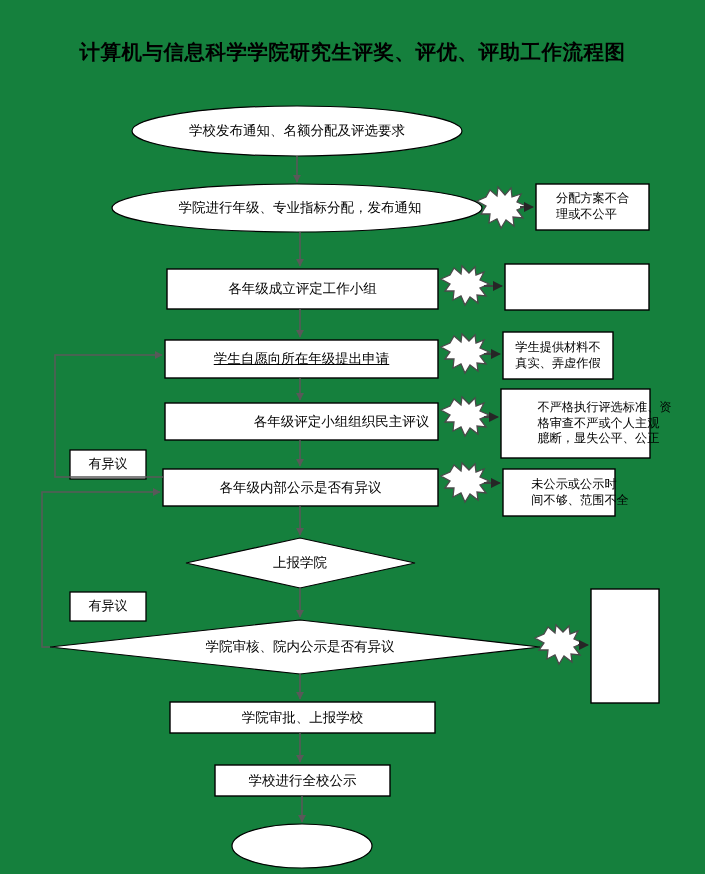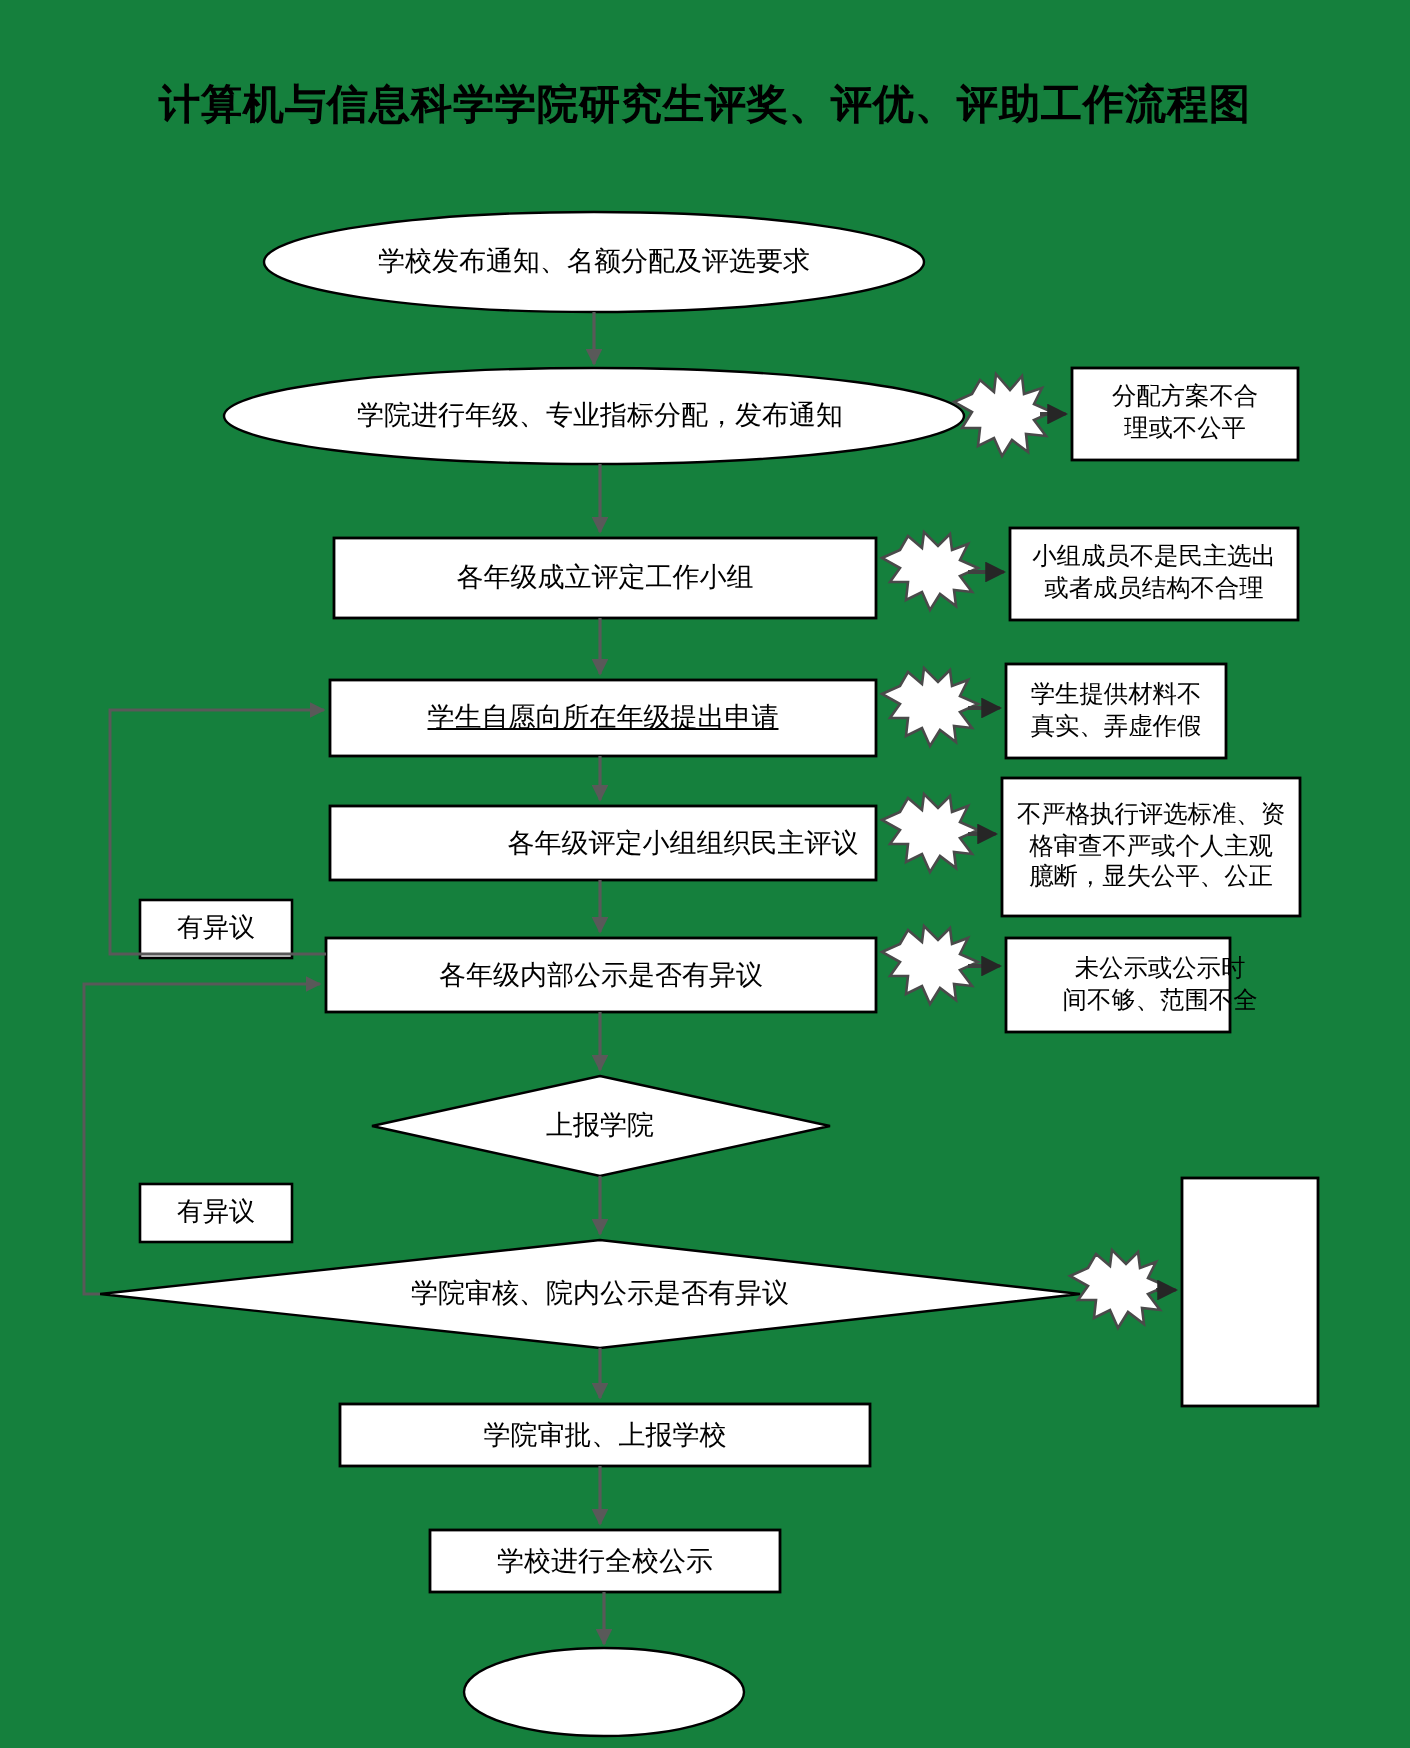--- a/index.html
+++ b/index.html
@@ -34,21 +34,20 @@
     position: absolute;
     left: 0;
     top: 0;
     width: 705px;
     height: 874px;
   }
   .node-label {
     position: absolute;
     color: #000000;
     font-family: "Liberation Sans", "DejaVu Sans", sans-serif;
-    text-align: center;
     line-height: 1.28;
     white-space: pre-line;
     display: flex;
     align-items: center;
     justify-content: center;
     pointer-events: none;
   }
   .lbl-main { font-size: 13.5px; }
   .lbl-note { font-size: 12.2px; }
   .lbl-small { font-size: 13px; }
@@ -169,27 +168,25 @@
   <div class="node-label lbl-main" style="left:215px; top:768px; width:175px; height:25px;">学校进行全校公示</div>
 
 
   <div class="node-label lbl-small" style="left:70px; top:452px; width:76px; height:25px;">有异议</div>
 
   <div class="node-label lbl-small" style="left:70px; top:594px; width:76px; height:25px;">有异议</div>
 
   <div class="node-label lbl-note" style="left:536px; top:184px; width:113px; height:46px;">分配方案不合
 理或不公平</div>
 
-  <div class="node-label lbl-note" style="left:505px; top:264px; width:144px; height:46px;">小组成员不是民主选出
-或者成员结构不合理</div>
 
   <div class="node-label lbl-note" style="left:503px; top:332px; width:110px; height:47px;">学生提供材料不
 真实、弄虚作假</div>
 
-  <div class="node-label lbl-note" style="left:501px; top:389px; width:149px; height:69px;">不严格执行评选标准、资
+  <div class="node-label lbl-note" style="left:501px; top:389px; width:149px; height:69px;padding-left:29px;">不严格执行评选标准、资
 格审查不严或个人主观
 臆断，显失公平、公正</div>
 
   <div class="node-label lbl-note" style="left:503px; top:469px; width:112px; height:47px;margin-left:21px;">未公示或公示时
 间不够、范围不全</div>
 
 
 </div>
 
 </body></html>

